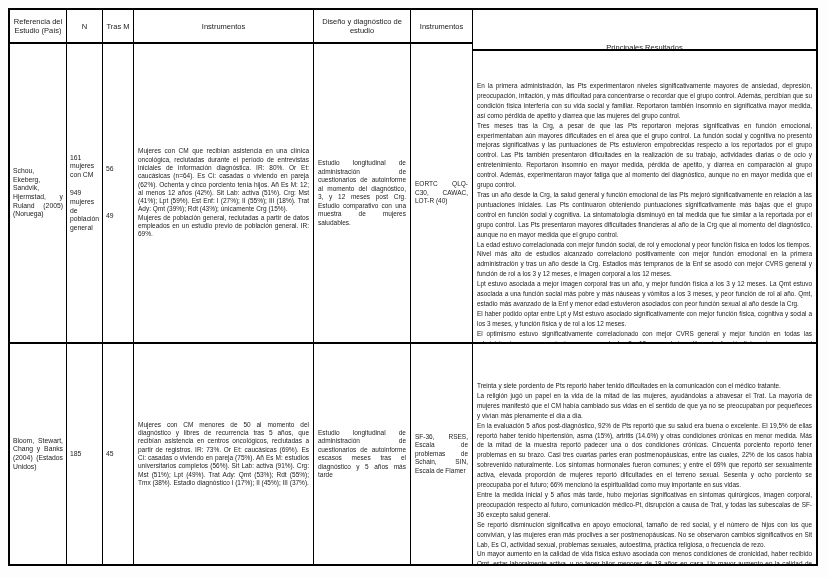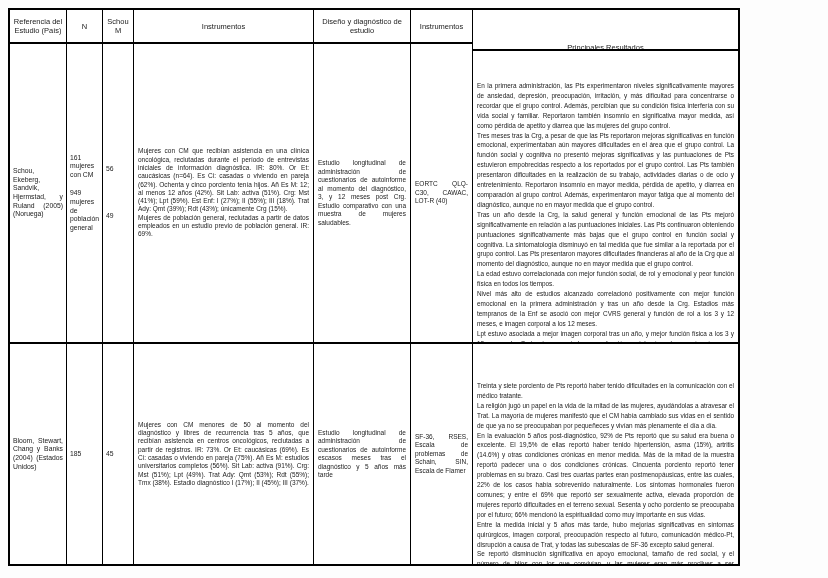--- a/index.html
+++ b/index.html
@@ -12,21 +12,21 @@
   .page {
     position: relative;
     width: 828px;
     height: 578px;
     background: #fdfdfd;
   }
   .study-table {
     position: absolute;
     left: 8px;
     top: 8px;
-    width: 732px;
+    width: 810px;
     height: 558px;
     box-sizing: border-box;
     border: 2px solid #000;
     background: #fff;
     display: grid;
     grid-template-columns: 57px 36px 31px 180px 97px 62px 1fr;
     grid-template-rows: 34px 300px 1fr;
   }
   .cell {
     box-sizing: border-box;
@@ -99,21 +99,21 @@
   .results-cell p { margin: 0; }
 </style>
 </head>
 <body>
 
 <div class="page">
   <div class="study-table">
 
     <div class="cell hdr">Referencia del Estudio (País)</div>
     <div class="cell hdr">N</div>
-    <div class="cell hdr">Schou M</div>
+    <div class="cell hdr">Tras M</div>
     <div class="cell hdr">Instrumentos</div>
     <div class="cell hdr">Diseño y diagnóstico de estudio</div>
     <div class="cell hdr">Instrumentos</div>
     <div class="cell hdr last-col">Principales Resultados</div>
 
     <div class="cell row1 vcenter ref-cell">
       <div>Schou, Ekeberg, Sandvik, Hjermstad, y Ruland (2005) (Noruega)</div>
     </div>
     <div class="cell row1 vcenter n-cell">
       <div class="n-group">161 mujeres con CM</div>

